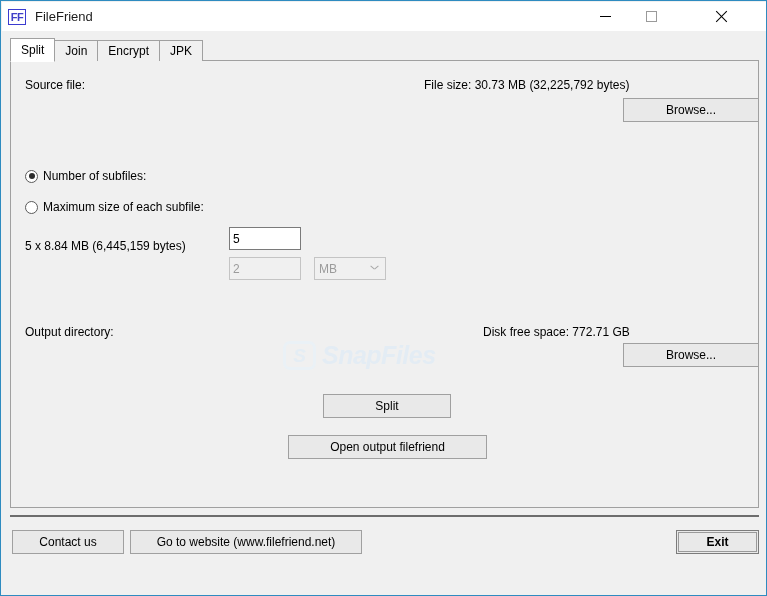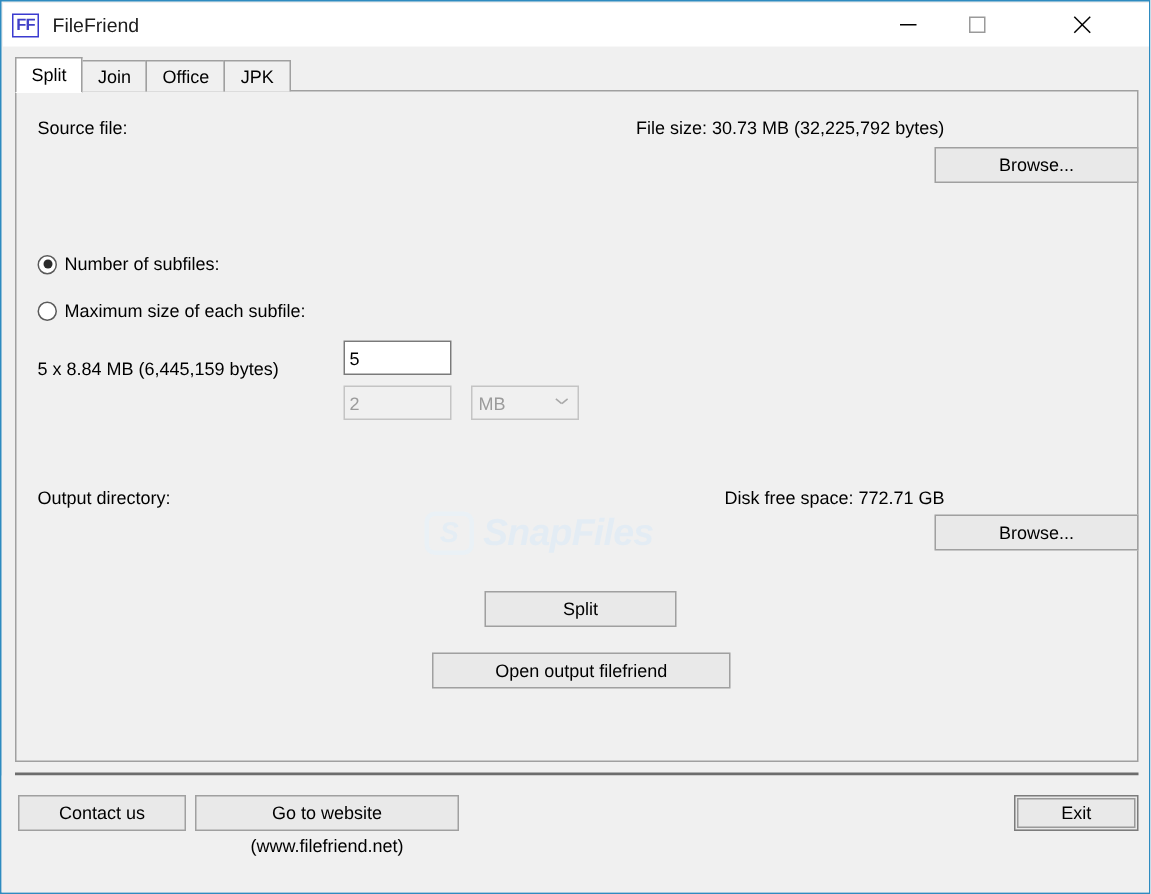--- a/index.html
+++ b/index.html
@@ -325,21 +325,21 @@
       <span class="glyph-max"></span>
     </div>
     <div class="win-btn" id="btn-close">
       <span class="glyph-close"></span>
     </div>
   </div>
 
   <div id="tab-strip">
     <div class="tab active">Split</div>
     <div class="tab">Join</div>
-    <div class="tab">Office</div>
+    <div class="tab">Encrypt</div>
     <div class="tab">JPK</div>
   </div>
 
   <div id="tab-panel">
 
     <div id="watermark">
       <div class="wm-logo">S</div>
       <div class="wm-text">SnapFiles</div>
     </div>
 
@@ -376,17 +376,17 @@
 
     <div class="push-btn" style="left:312px; top:333px; width:128px;">Split</div>
 
     <div class="push-btn" style="left:277px; top:374px; width:199px;">Open output filefriend</div>
   </div>
 
   <div id="bottom-separator"></div>
 
   <div id="bottom-bar">
     <div class="push-btn" style="left:11px; top:13px; width:112px;">Contact us</div>
-    <div class="push-btn" style="left:129px; top:13px; width:176px;">Go to website (www.filefriend.net)</div>
-    <div class="push-btn focused" style="left:675px; top:13px; width:83px;">Exit</div>
+    <div class="push-btn" style="left:129px; top:13px; width:232px;">Go to website (www.filefriend.net)</div>
+    <div class="push-btn focused" style="left:675px; top:13px; width:83px;font-weight:bold;">Exit</div>
   </div>
 
 </div>
 
 </body></html>

